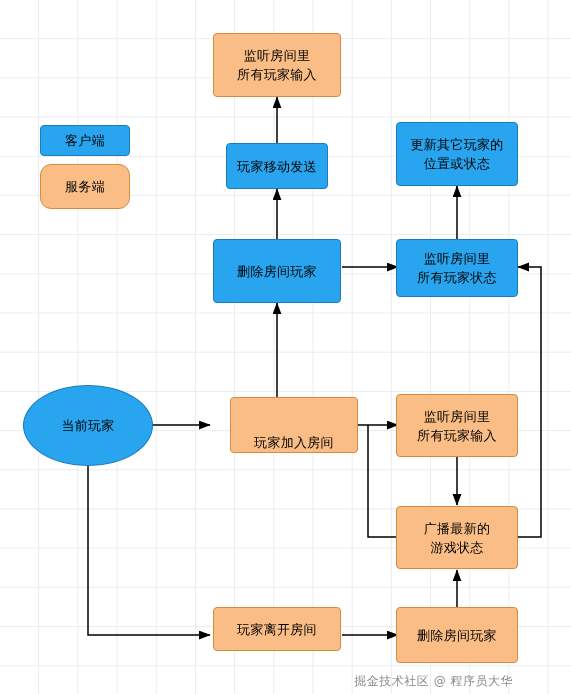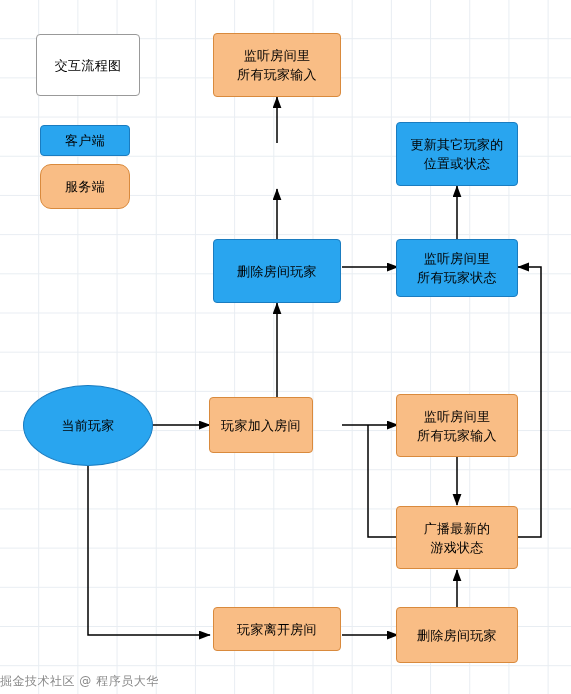--- a/index.html
+++ b/index.html
@@ -65,21 +65,21 @@
     top: 0;
     width: 571px;
     height: 694px;
     pointer-events: none;
   }
   .watermark {
     position: absolute;
     left: 0;
     bottom: 4px;
     width: 513px;
-    text-align: left;
+    text-align: right;
     font-size: 12px;
     color: #8a8a8a;
     letter-spacing: 0.5px;
   }
 </style>
 </head>
 <body>
 
 <div id="canvas">
 
@@ -110,57 +110,57 @@
 
     <path d="M 398 537 L 368 537 L 368 425" fill="none" stroke="#000" stroke-width="1.5"></path>
 
     <path d="M 88 466 L 88 635 L 210 635" fill="none" stroke="#000" stroke-width="1.5" marker-end="url(#arrow)"></path>
 
     <line x1="342" y1="635" x2="398" y2="635" stroke="#000" stroke-width="1.5" marker-end="url(#arrow)"></line>
 
     <line x1="457" y1="607" x2="457" y2="570" stroke="#000" stroke-width="1.5" marker-end="url(#arrow)"></line>
   </svg>
 
-  <div class="node white legend-box" style="left:36px; top:34px; width:104px; height:62px;">
-    <span>交互流程图</span>
-  </div>
 
   <div class="node client" style="left:40px; top:125px; width:90px; height:31px;">
     <span>客户端</span>
   </div>
 
   <div class="node server" style="left:40px; top:164px; width:90px; height:45px;border-radius:11px;">
     <span>服务端</span>
   </div>
 
   <div class="node server" style="left:213px; top:33px; width:128px; height:64px;">
     <span>监听房间里
 所有玩家输入</span>
   </div>
 
+  <div class="node client" style="left:226px; top:143px; width:102px; height:46px;">
+    <span>玩家移动发送</span>
+  </div>
 
   <div class="node client" style="left:396px; top:122px; width:122px; height:64px;">
     <span>更新其它玩家的
 位置或状态</span>
   </div>
 
   <div class="node client" style="left:213px; top:239px; width:128px; height:64px;">
     <span>删除房间玩家</span>
   </div>
 
   <div class="node client" style="left:396px; top:239px; width:122px; height:58px;">
     <span>监听房间里
 所有玩家状态</span>
   </div>
 
   <div class="node client ellipse" style="left:23px; top:385px; width:130px; height:81px;">
     <span>当前玩家</span>
   </div>
 
-  <div class="node server" style="left:209px; top:397px; width:104px; height:56px;">
+  <div class="node server" style="left:230px; top:397px; width:128px; height:56px;align-items:flex-end;">
     <span>玩家加入房间</span>
   </div>
 
   <div class="node server" style="left:396px; top:394px; width:122px; height:63px;">
     <span>监听房间里
 所有玩家输入</span>
   </div>
 
   <div class="node server" style="left:396px; top:506px; width:122px; height:63px;">
     <span>广播最新的

